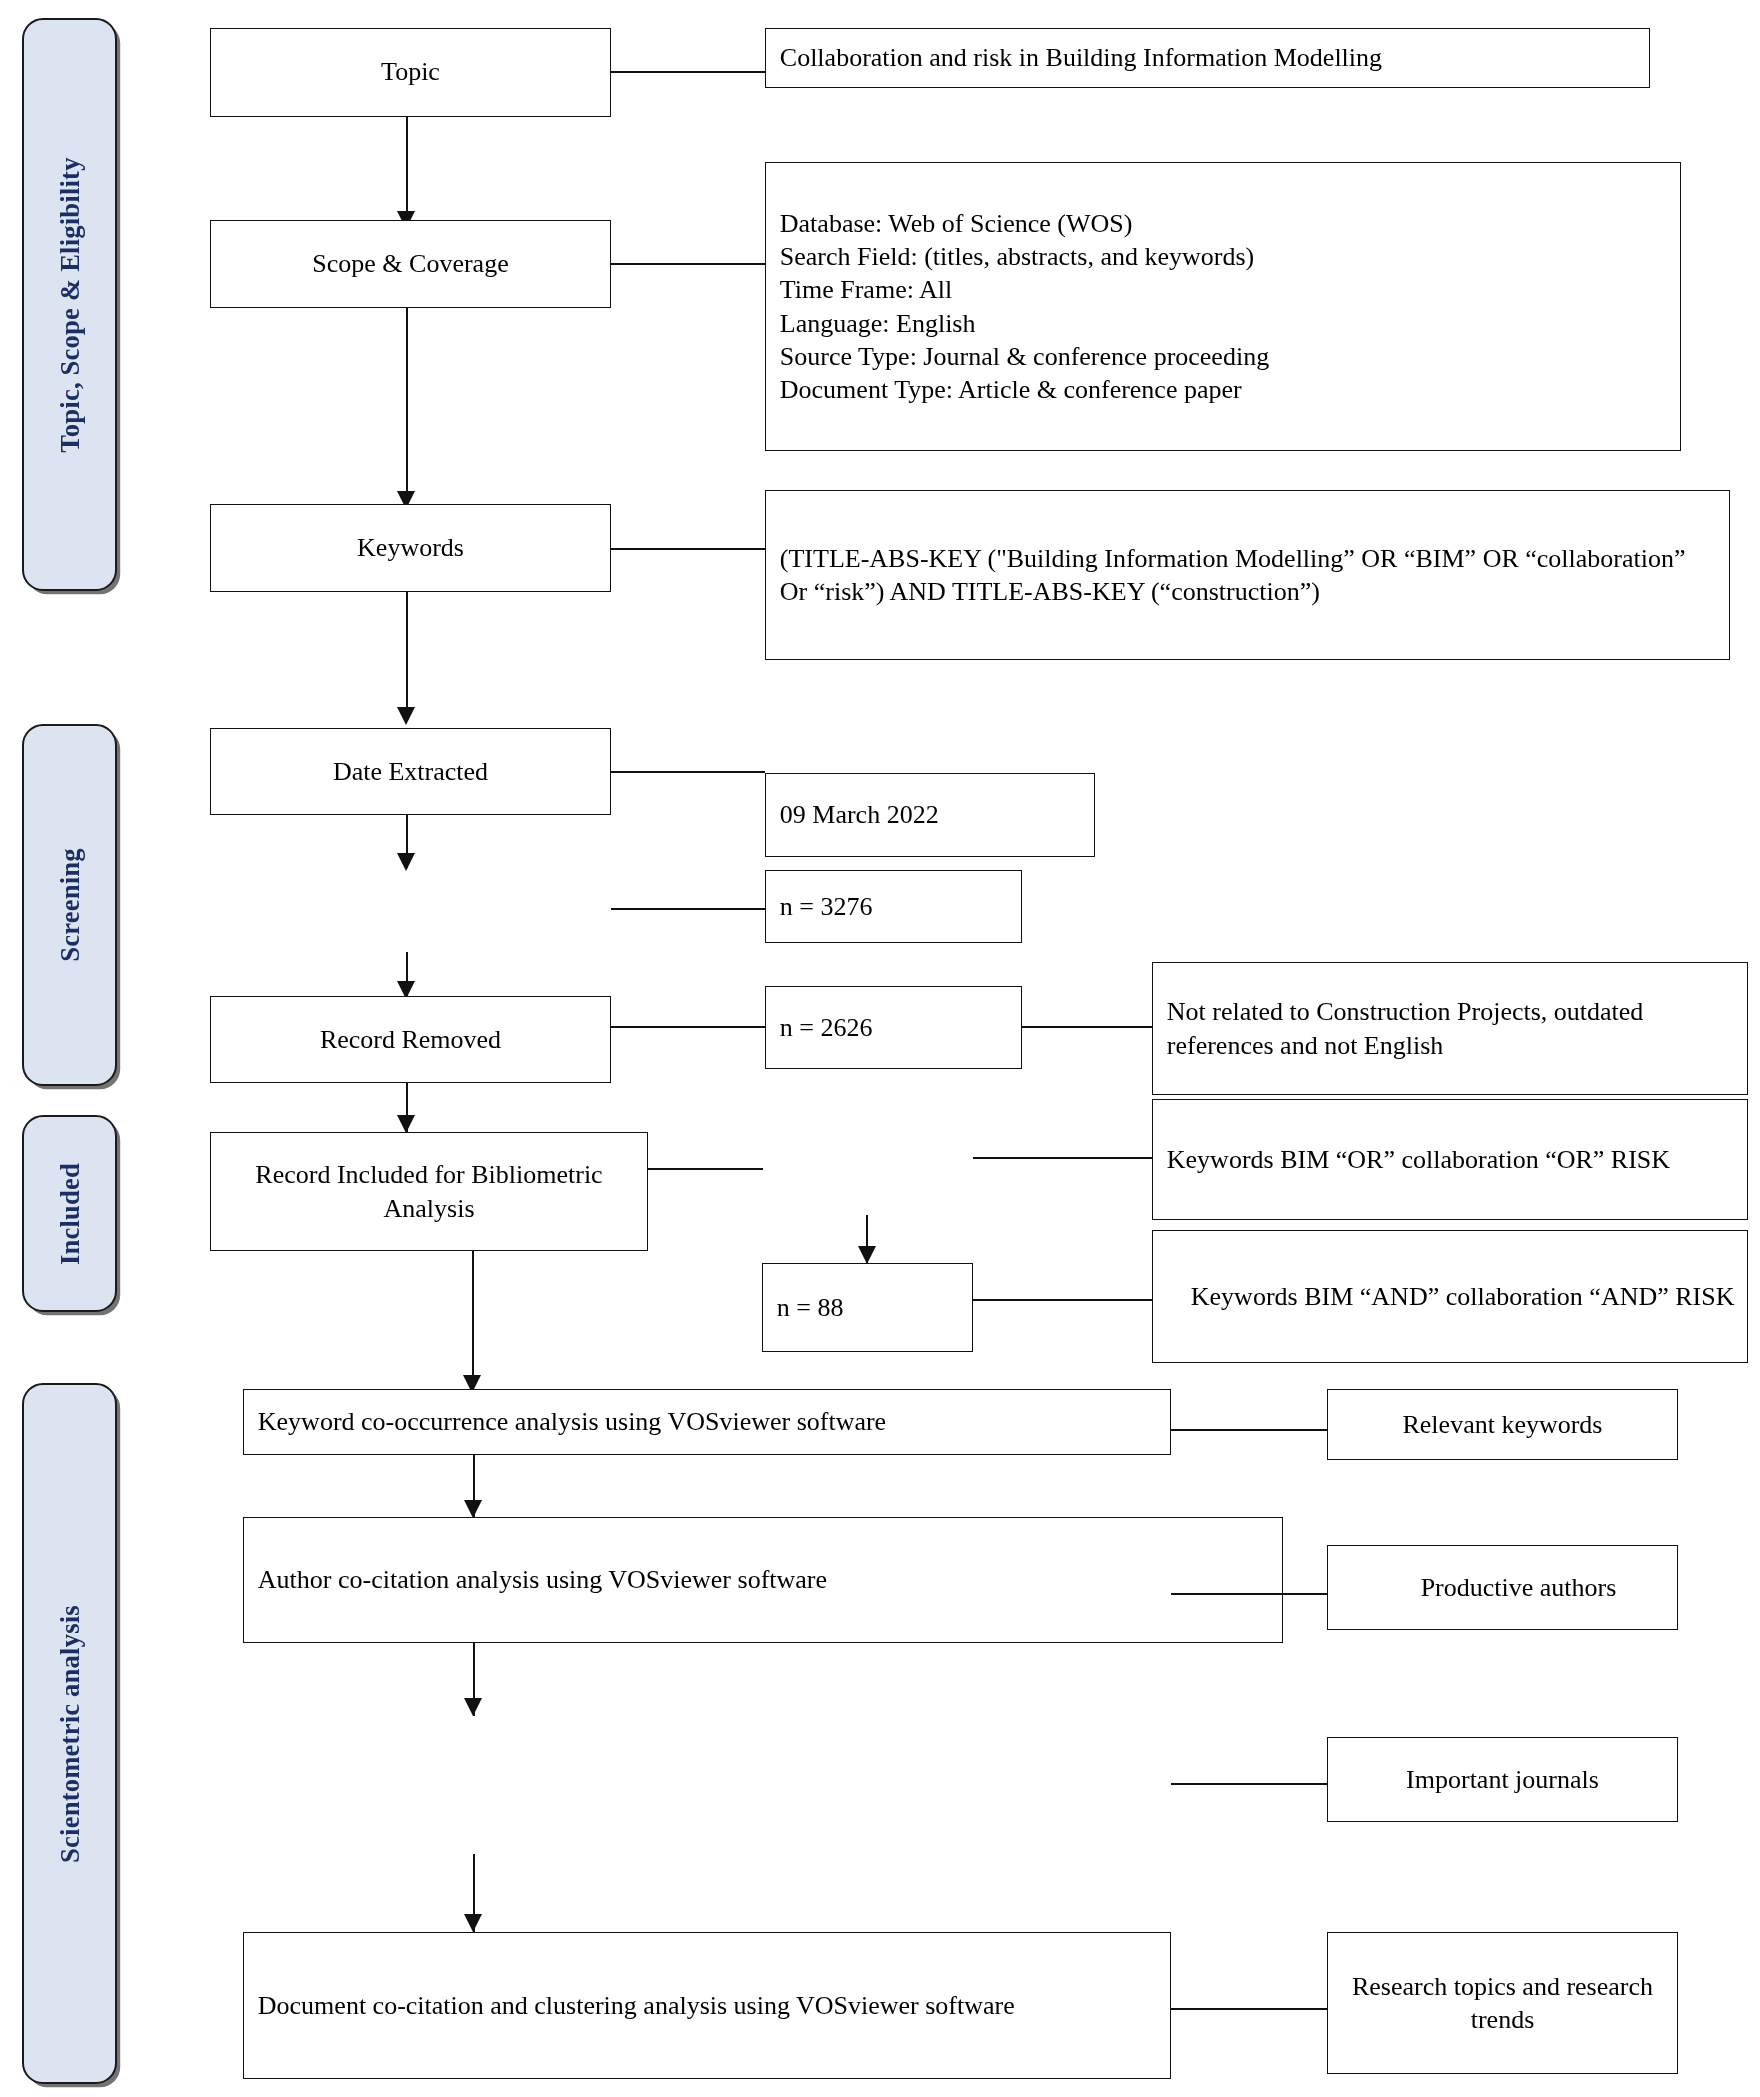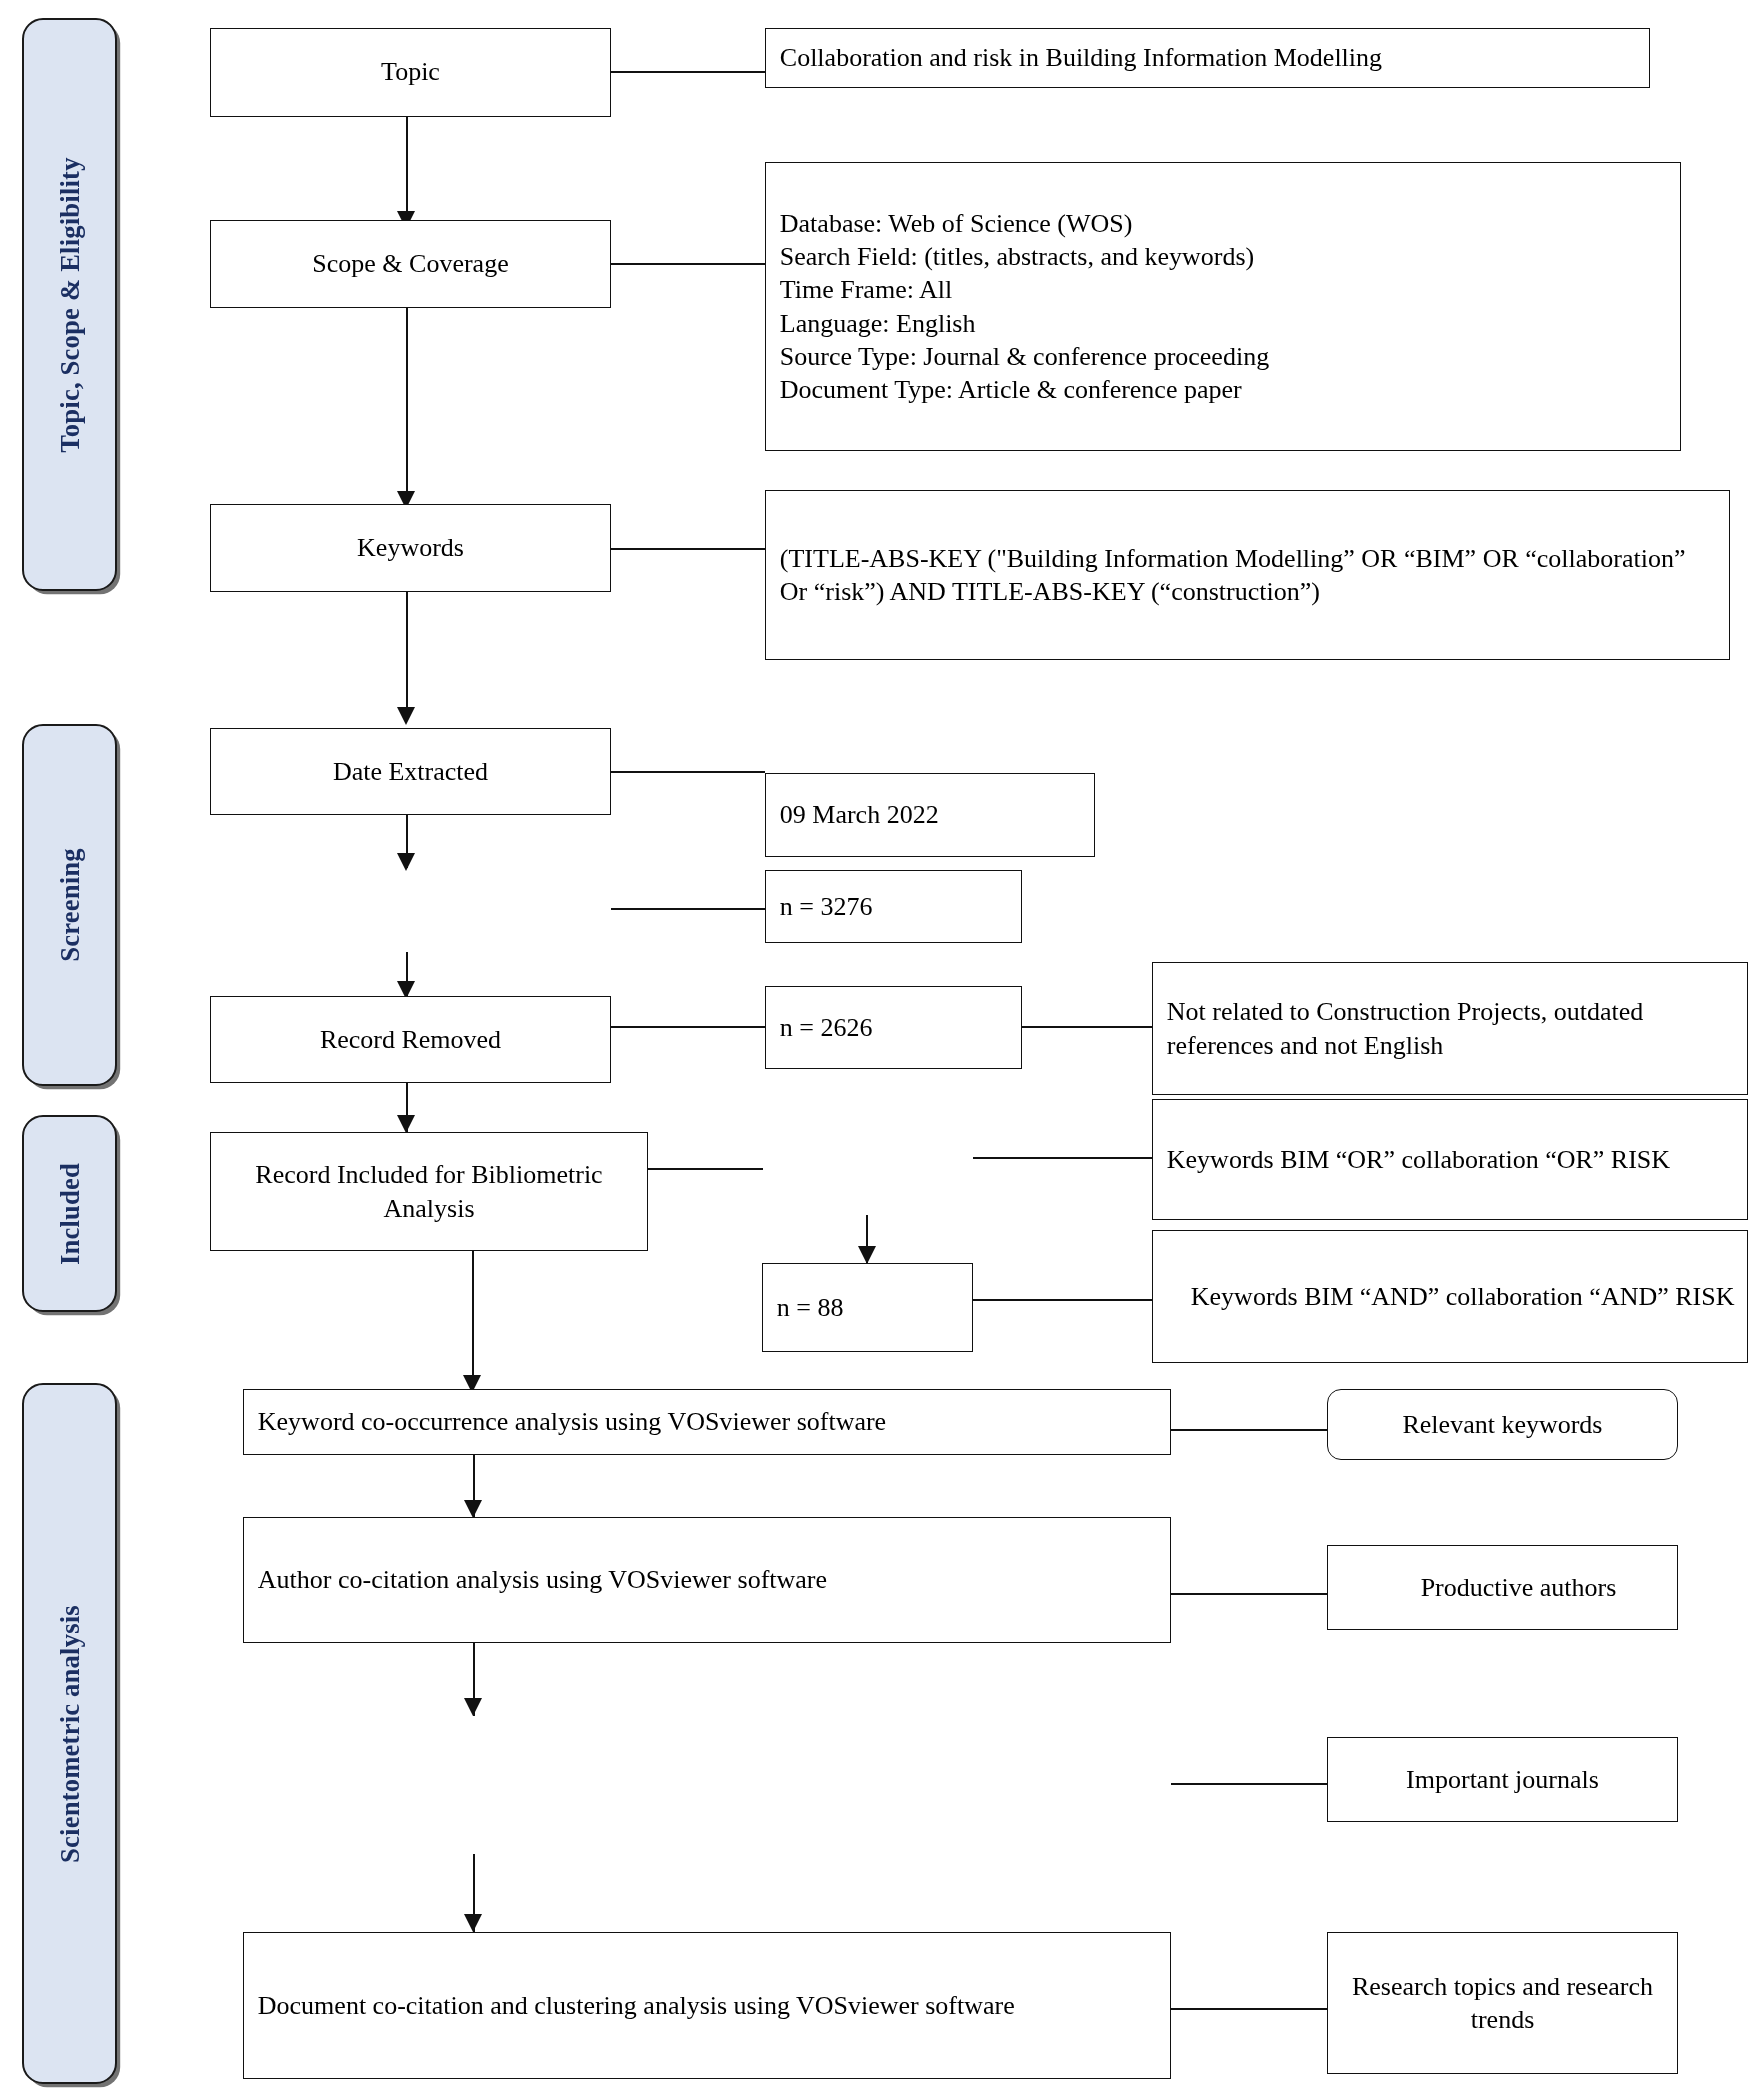--- a/index.html
+++ b/index.html
@@ -228,28 +228,28 @@
 
   <div class="vline" style="left:472px; top:1251px; height:142px;"></div>
   <div class="arrowhead" style="left:463px; top:1375px;"></div>
 
   <div class="box left" style="left:243px; top:1389px; width:928px; height:66px;">
     <div class="inner">Keyword co-occurrence analysis using VOSviewer software</div>
   </div>
 
   <div class="hline" style="left:1171px; top:1429px; width:156px;"></div>
 
-  <div class="box center" style="left:1327px; top:1389px; width:351px; height:71px;border-radius:14px;">
+  <div class="box center" style="left:1327px; top:1389px; width:351px; height:71px;">
     <div class="inner">Relevant keywords</div>
   </div>
 
   <div class="vline" style="left:473px; top:1455px; height:62px;"></div>
   <div class="arrowhead" style="left:464px; top:1500px;"></div>
 
-  <div class="box left" style="left:243px; top:1517px; width:928px; height:126px;">
+  <div class="box left" style="left:243px; top:1517px; width:1040px; height:126px;">
     <div class="inner">Author co-citation analysis using VOSviewer software</div>
   </div>
 
   <div class="hline" style="left:1171px; top:1593px; width:156px;"></div>
 
   <div class="box center" style="left:1327px; top:1545px; width:351px; height:85px;padding-left:32px;">
     <div class="inner">Productive authors</div>
   </div>
 
   <div class="vline" style="left:473px; top:1643px; height:73px;"></div>

